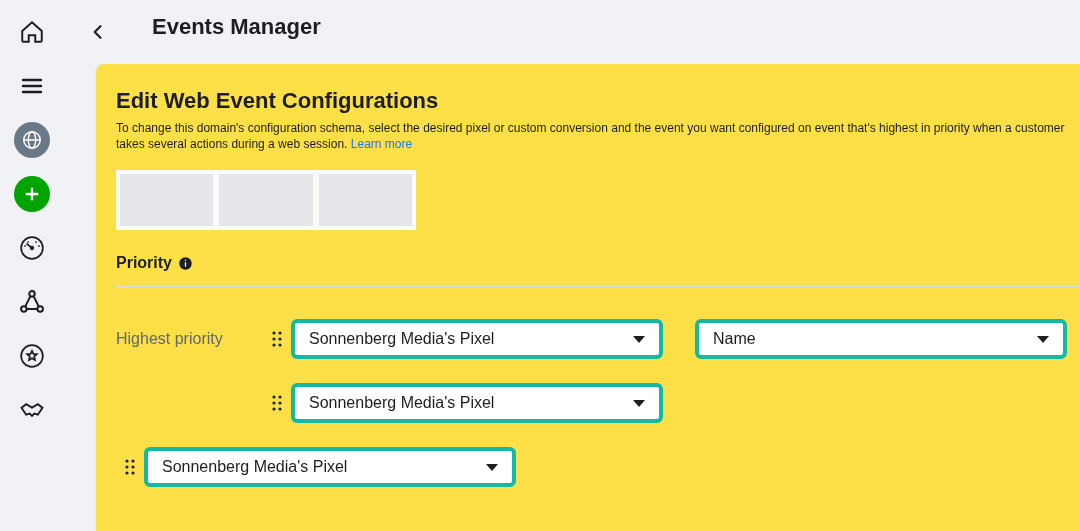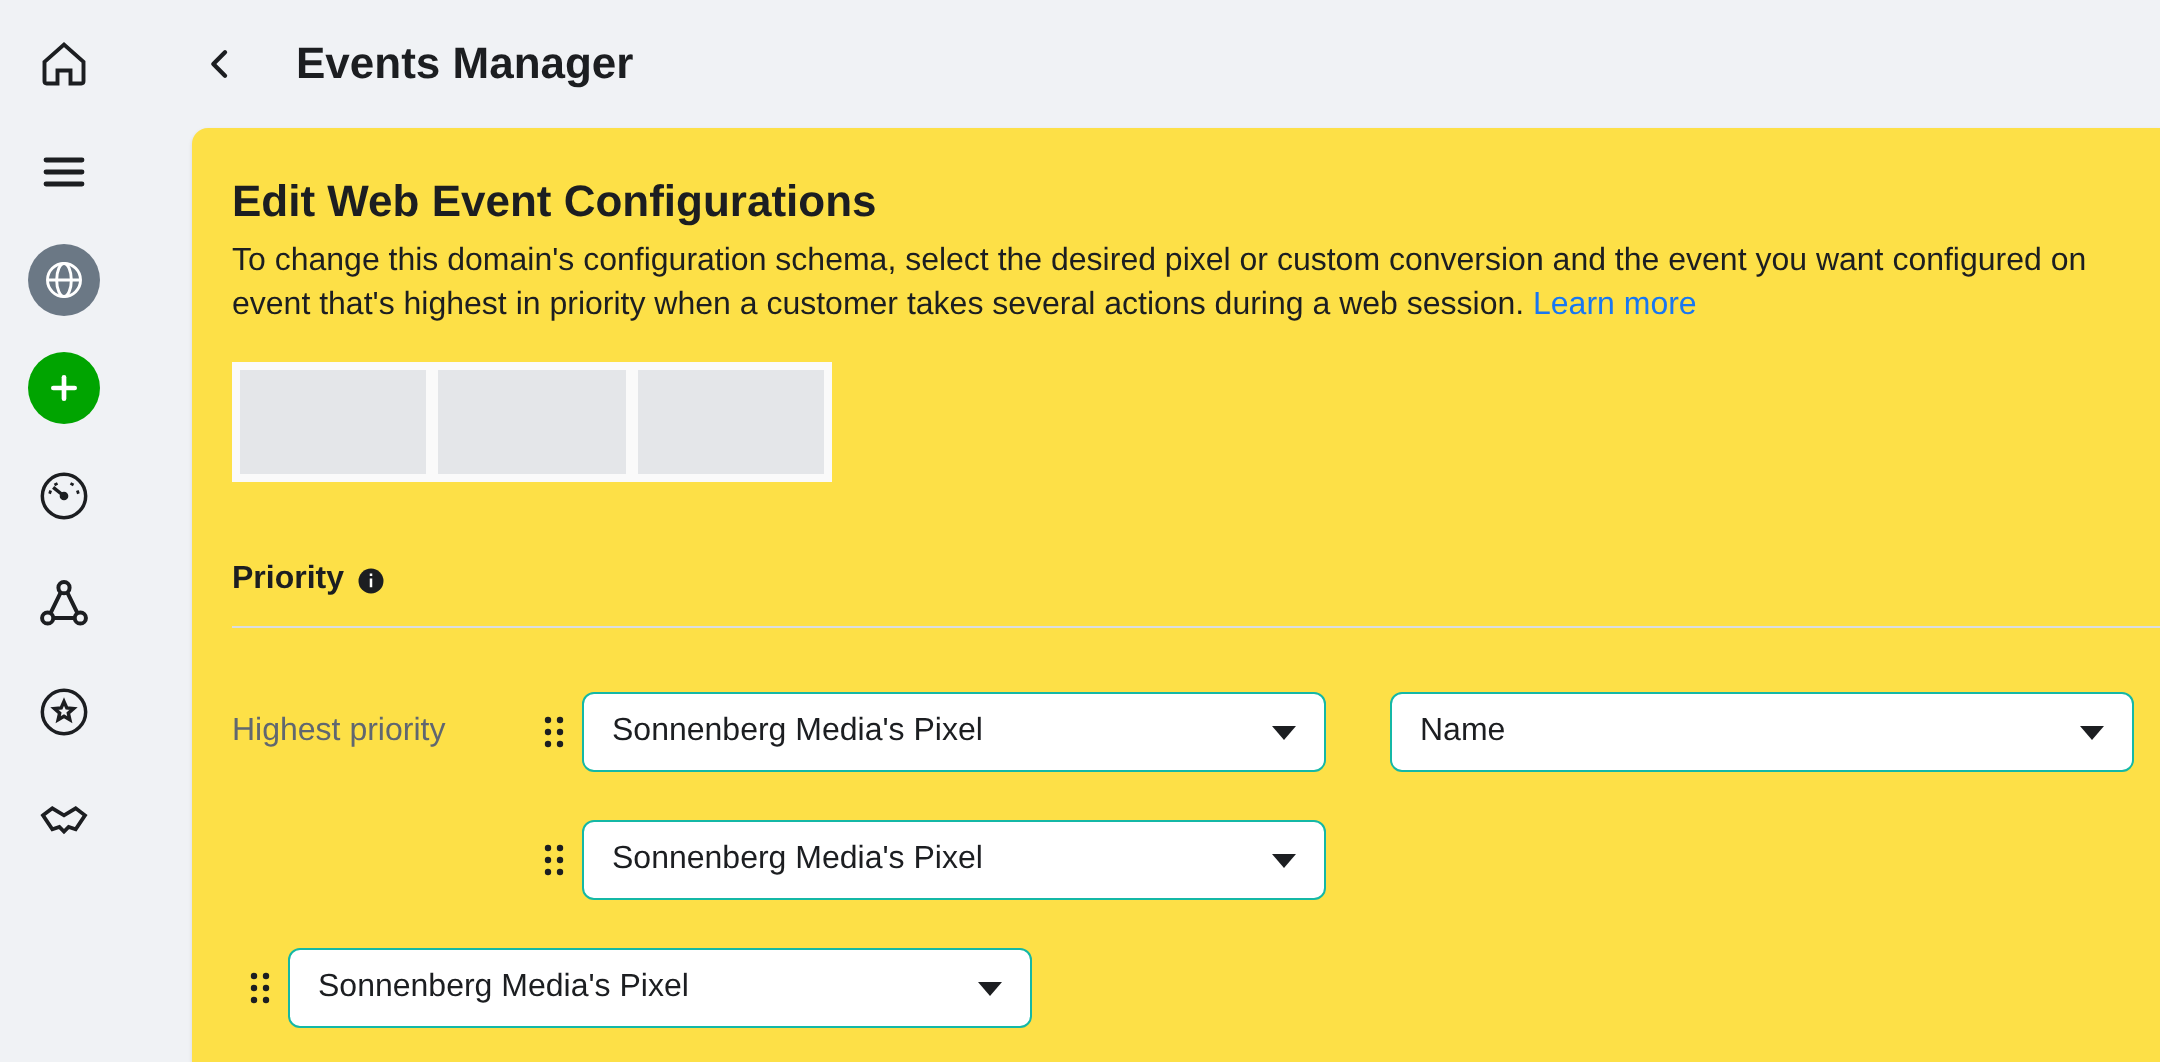--- a/index.html
+++ b/index.html
@@ -1,36 +1,36 @@
 <!DOCTYPE html>
 <html><head>
 <meta charset="utf-8">
 <style>
   *{box-sizing:border-box;margin:0;padding:0;font-family:Helvetica,Arial,sans-serif}
   body{background:#f0f2f5;width:1080px;height:531px;overflow:hidden;position:relative}
   .sidebar{width:64px;height:531px;background:#f0f2f5;position:absolute;left:0;top:0;display:flex;flex-direction:column;align-items:center;padding-top:14px;gap:18px}
   .nav-icon{width:36px;height:36px;display:flex;align-items:center;justify-content:center;border-radius:50%;cursor:pointer}
-  .header{position:absolute;left:92px;top:14px;display:flex;align-items:center;gap:20px}
+  .header{position:absolute;left:80px;top:14px;display:flex;align-items:flex-start;gap:36px}
   .back-btn{width:36px;height:36px;display:flex;align-items:center;justify-content:center;cursor:pointer}
   .header-title{font-size:22px;font-weight:700;color:#1c1e21}
   .panel{position:absolute;left:96px;top:64px;width:984px;height:467px;background:#fde047;border-radius:8px 0 0 0;box-shadow:0 1px 2px rgba(0,0,0,0.1);padding:24px 0 0 20px}
   .panel-title{font-size:22px;font-weight:700;color:#1c1e21;margin-bottom:6px}
-  .panel-desc{font-size:16px;color:#1c1e21;line-height:1.35;padding-right:8px}
+  .panel-desc{font-size:12px;color:#1c1e21;line-height:1.35;padding-right:8px}
   .learn-link{color:#1877f2;cursor:pointer}
   .redact{margin-top:18px;width:300px;height:60px;background:#fafafa;display:flex;gap:6px;padding:4px}
   .redact div{background:#e4e6e9;flex:1}
-  .table-head{display:flex;align-items:center;margin-top:40px;padding-bottom:14px;border-bottom:1px solid #dadde1;font-weight:700;font-size:16px;color:#1c1e21}
+  .table-head{display:flex;align-items:center;margin-top:24px;padding-bottom:14px;border-bottom:1px solid #dadde1;font-weight:700;font-size:16px;color:#1c1e21}
   .col-priority{width:175px;display:flex;align-items:center;gap:6px}
   .col-pixel{width:404px}
   .col-event{flex:1;display:flex;align-items:center;gap:6px}
   .info-icon{display:inline-flex}
   .row{display:flex;align-items:center;height:64px}
   .priority-label{width:147px;font-size:16px;color:#606770}
   .drag{width:28px;display:flex;align-items:center;justify-content:center;cursor:grab}
-  .select{height:40px;border:1px solid #14b8a6;border-radius:6px;background:#fff;display:flex;align-items:center;justify-content:space-between;padding:0 14px;font-size:16px;color:#1c1e21;cursor:pointer}
+  .select{height:40px;border:4px solid #14b8a6;border-radius:6px;background:#fff;display:flex;align-items:center;justify-content:space-between;padding:0 14px;font-size:16px;color:#1c1e21;cursor:pointer}
   .sel-pixel{width:372px;margin-right:32px}
   .sel-event{width:372px}
   .caret-down{width:0;height:0;border-left:6px solid transparent;border-right:6px solid transparent;border-top:7px solid #1c1e21}
   .rows{margin-top:20px}
 </style>
 </head>
 <body>
 
 <div class="sidebar">
   <div class="nav-icon">

